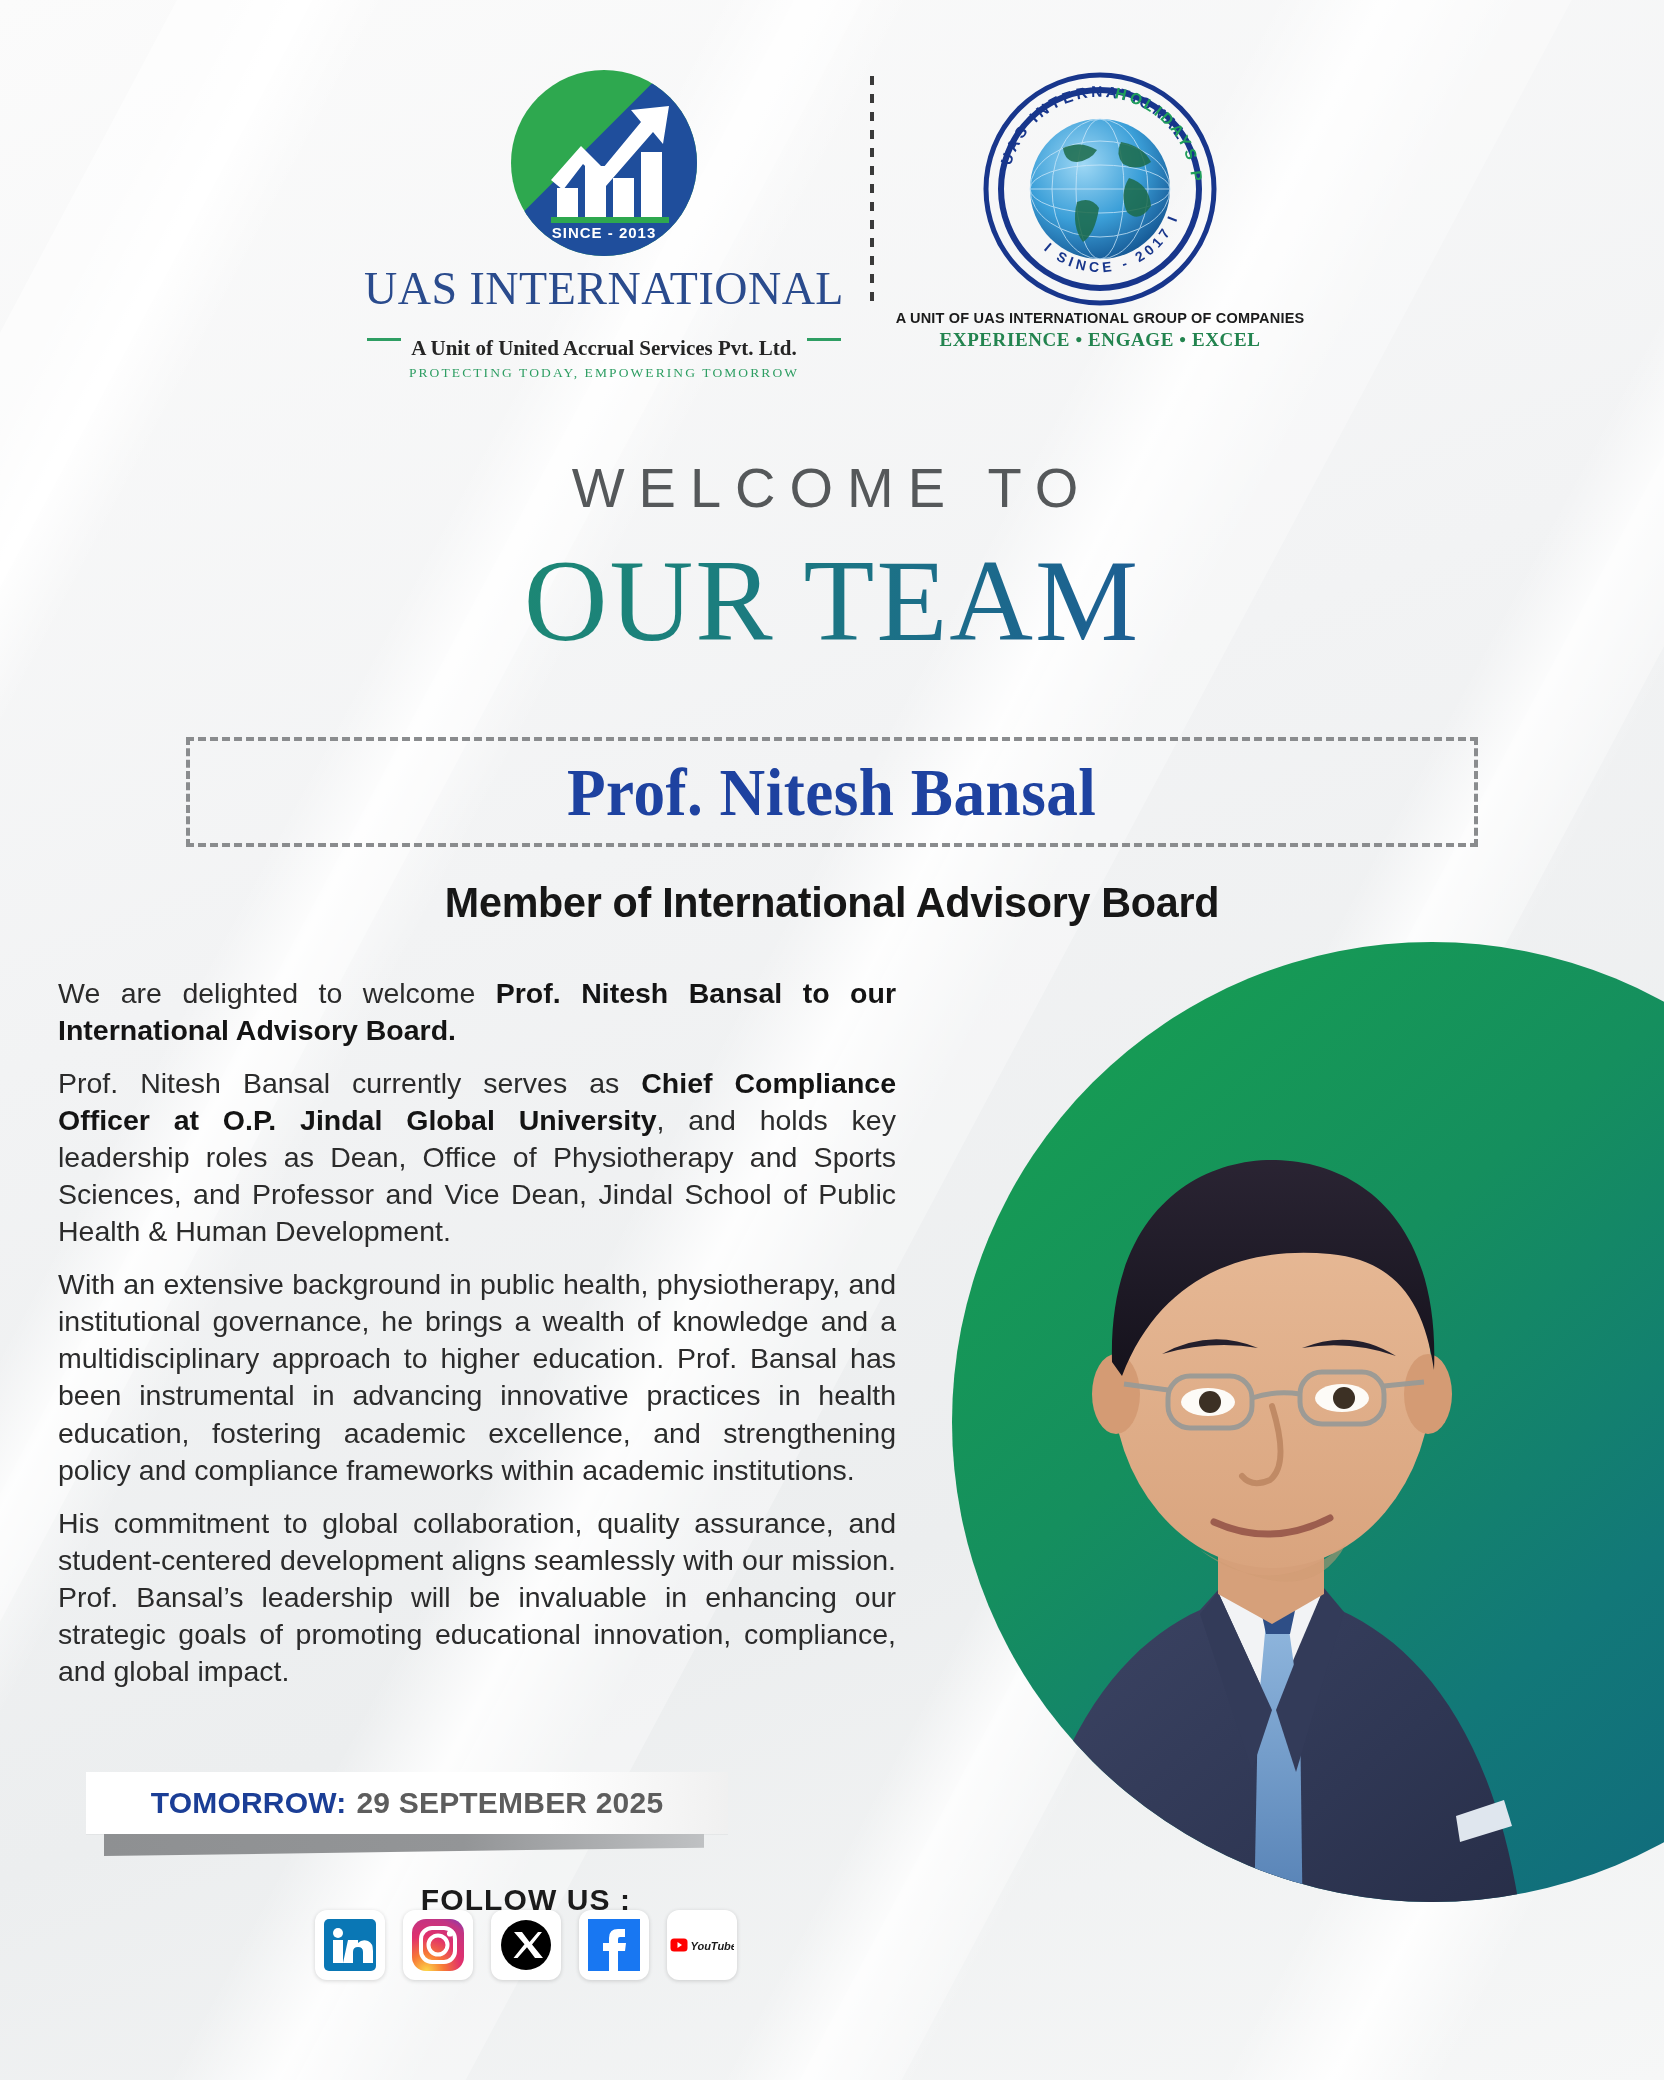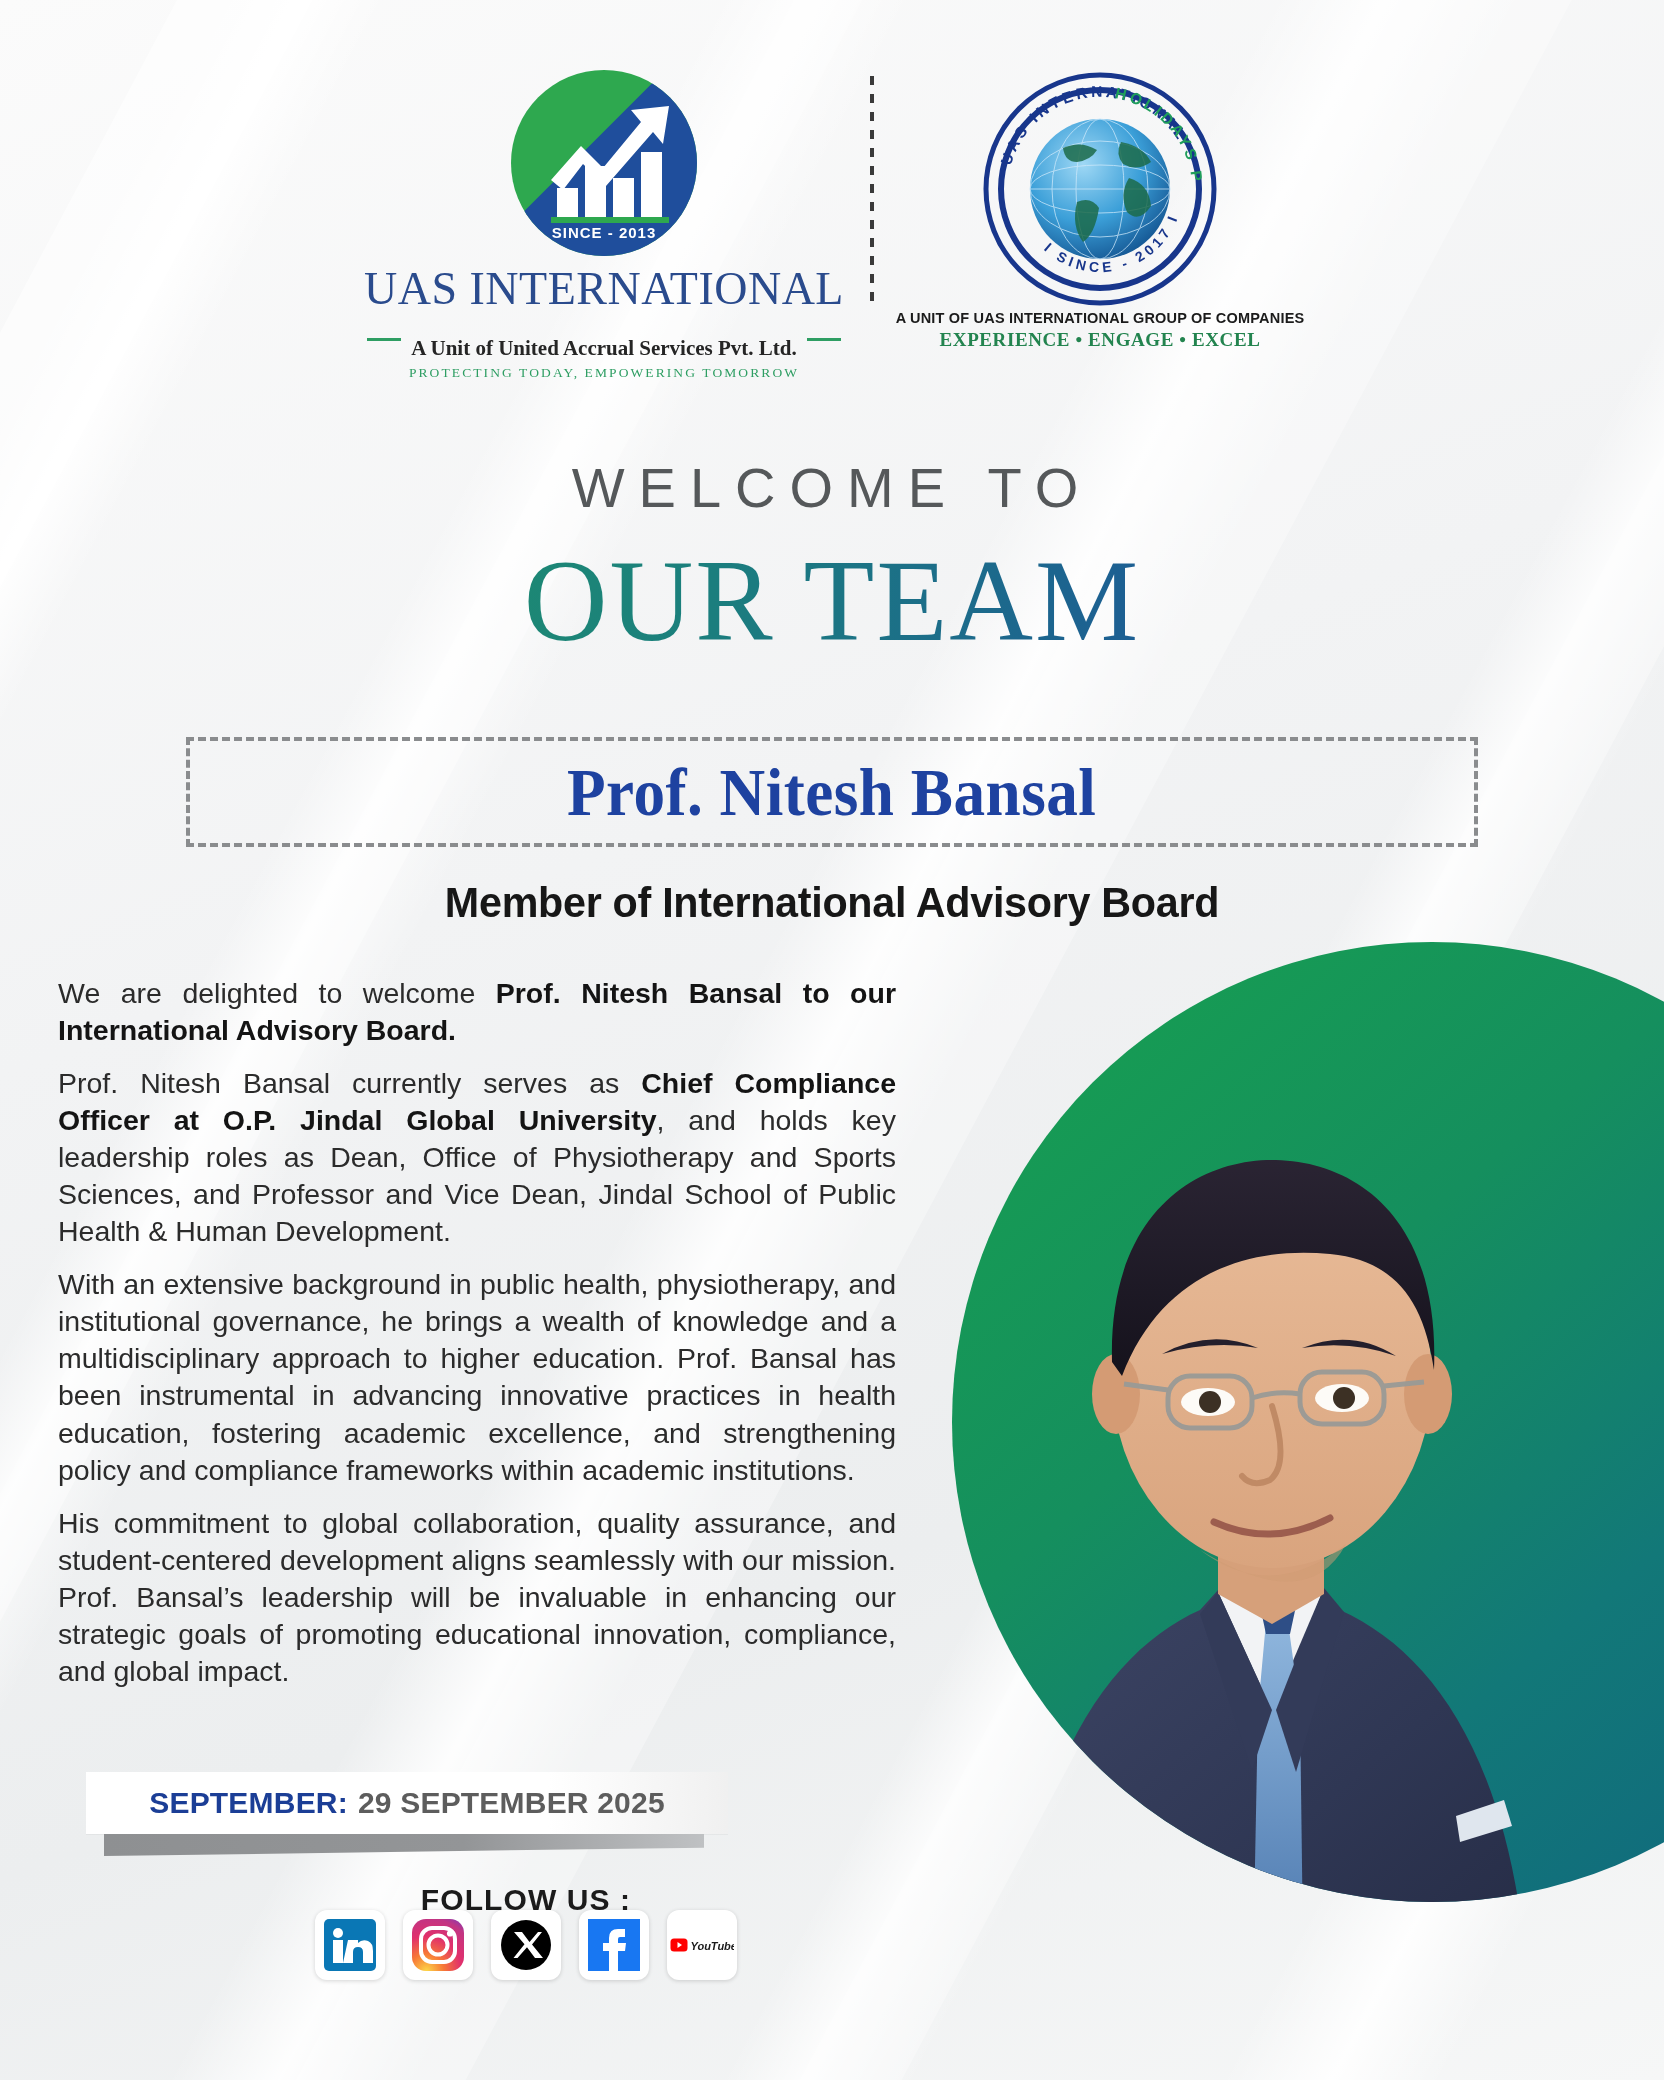--- a/index.html
+++ b/index.html
@@ -269,21 +269,21 @@
     </p>
     <p>
       <span>Prof. Nitesh Bansal currently serves as </span><b>Chief Compliance Officer at O.P. Jindal Global University</b><span>, and holds key leadership roles as Dean, Office of Physiotherapy and Sports Sciences, and Professor and Vice Dean, Jindal School of Public Health &amp; Human Development.</span>
     </p>
     <p>With an extensive background in public health, physiotherapy, and institutional governance, he brings a wealth of knowledge and a multidisciplinary approach to higher education. Prof. Bansal has been instrumental in advancing innovative practices in health education, fostering academic excellence, and strengthening policy and compliance frameworks within academic institutions.</p>
     <p>His commitment to global collaboration, quality assurance, and student-centered development aligns seamlessly with our mission. Prof. Bansal’s leadership will be invaluable in enhancing our strategic goals of promoting educational innovation, compliance, and global impact.</p>
   </div>
 
   <div id="eff-wrap">
     <div id="eff-box">
-      <span class="lbl">SEPTEMBER:</span>
+      <span class="lbl">TOMORROW:</span>
       <span class="val">29 SEPTEMBER 2025</span>
     </div>
     <div id="eff-shadow"></div>
   </div>
 
   <div id="follow-label">FOLLOW US :</div>
   <div id="social-row">
 
     <a class="s-tile">
       <svg width="52" height="52" viewBox="0 0 52 52" aria-hidden="true">

